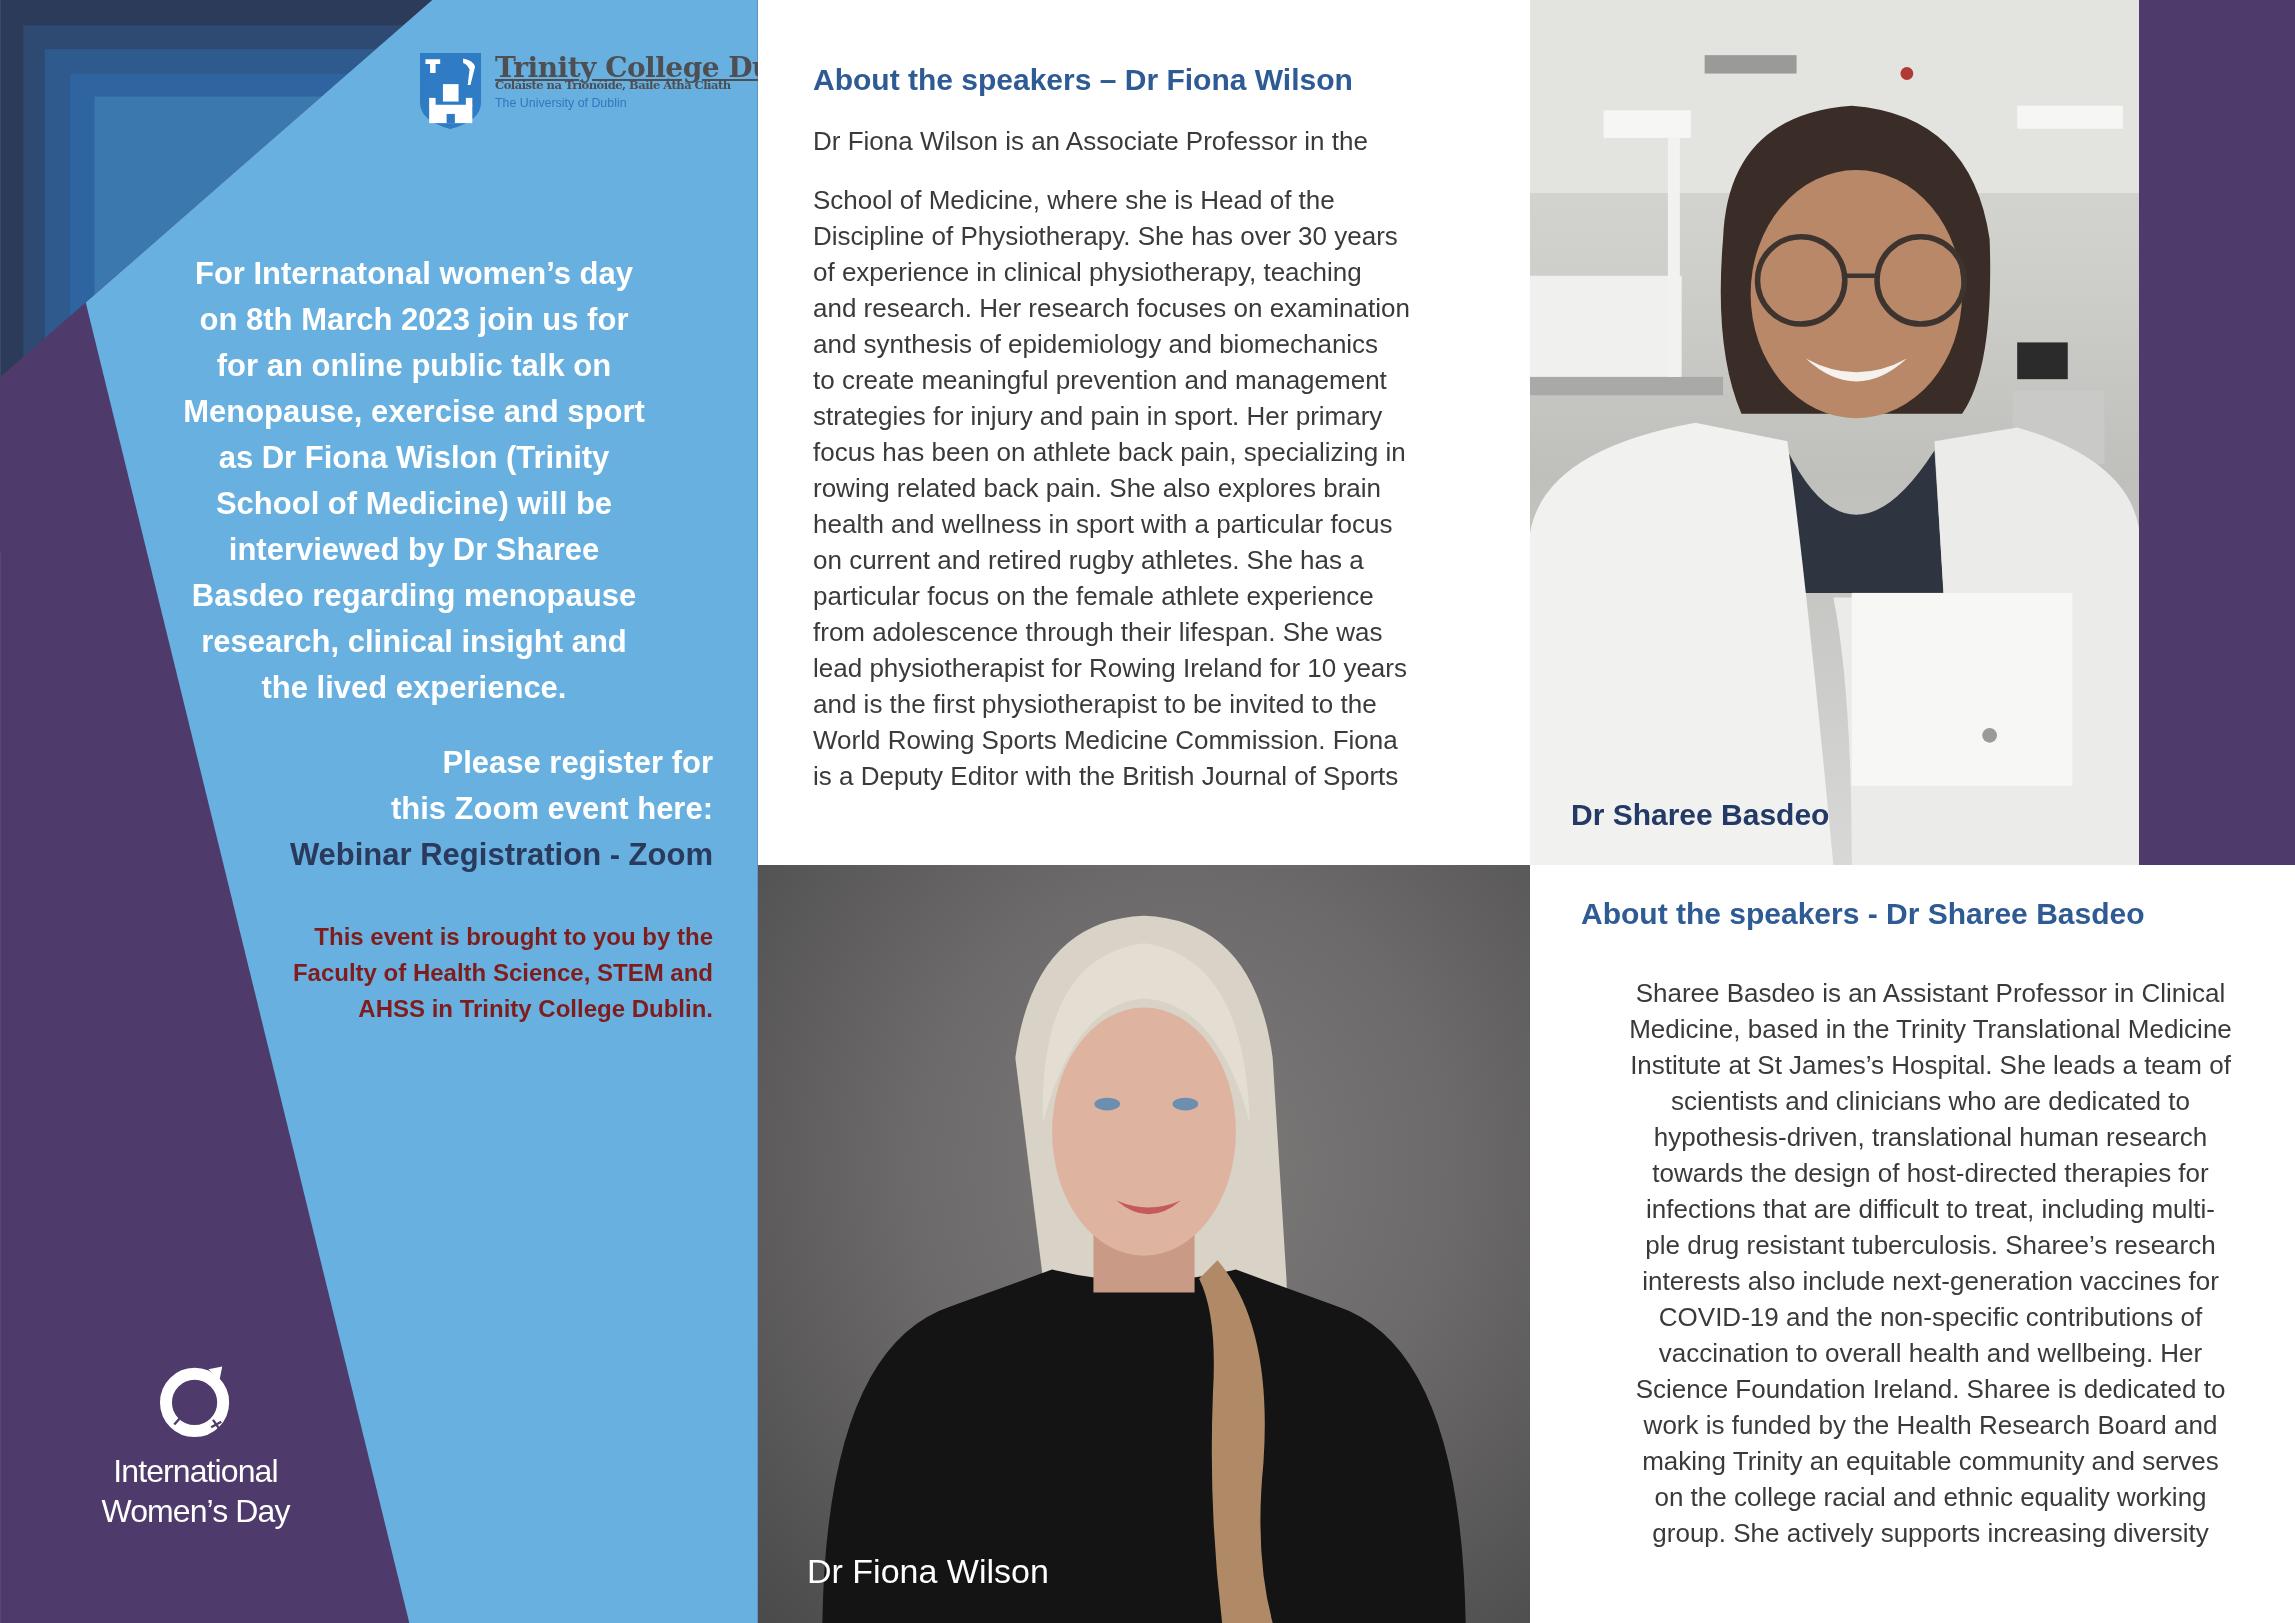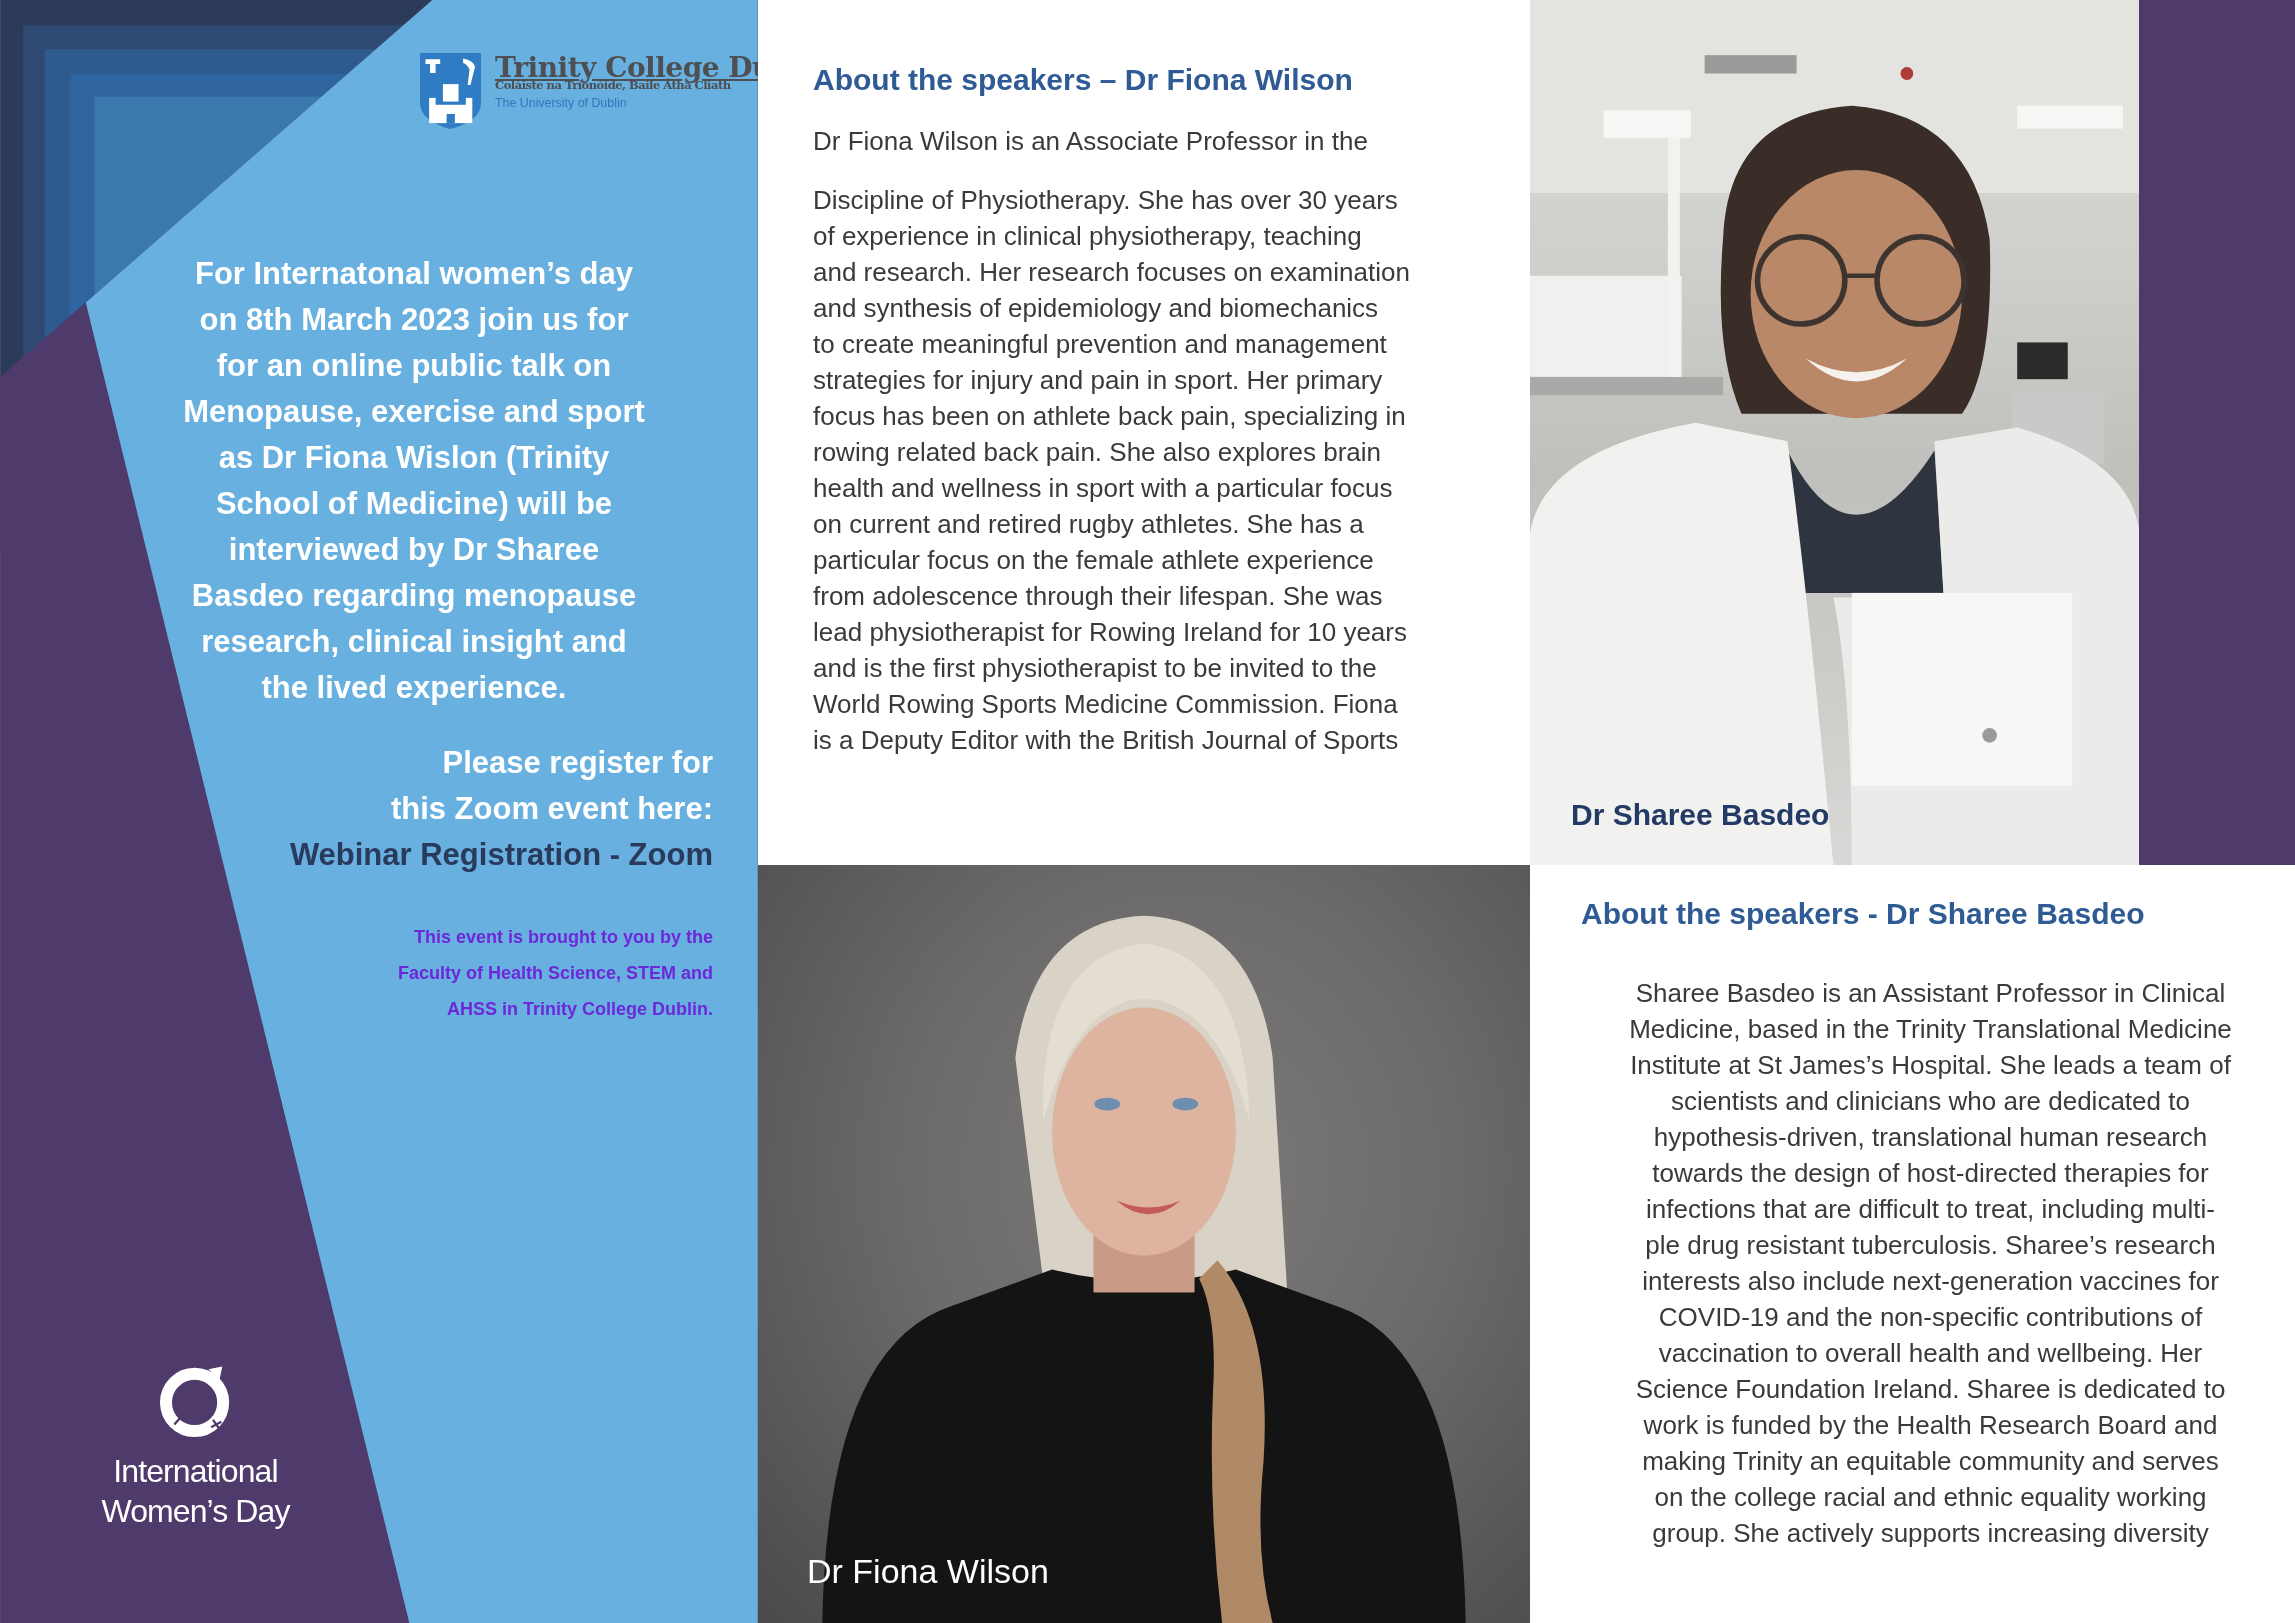--- a/index.html
+++ b/index.html
@@ -18,22 +18,22 @@
   .tcd-irish { position:absolute; left:76px; top:27px; font-family:"DejaVu Serif", serif; font-weight:bold;
                font-size:11.5px; color:#4d4f53; letter-spacing:-0.5px; white-space:nowrap; }
   .tcd-univ { position:absolute; left:76px; top:45px; font-size:12.4px; color:#2f78bd; white-space:nowrap; }
 
   .intro { right:45px; top:251px; width:598px; text-align:center; color:#ffffff; font-weight:bold;
            font-size:31px; line-height:46px; }
   .register { right:45px; top:740px; width:598px; text-align:right; font-weight:bold;
               font-size:31px; line-height:46px; }
   .register .white { color:#ffffff; display:block; }
   .register .link { color:#2a3a5c; display:block; text-decoration:none; }
-  .sponsor { right:45px; top:919px; width:598px; text-align:right; color:#6d28d9; font-weight:bold;
-             font-size:18px; line-height:36px; }
+  .sponsor { right:45px; top:919px; width:598px; text-align:right; color:#7f1d1d; font-weight:bold;
+             font-size:24px; line-height:36px; }
 
   .iwd { left:90px; top:1360px; width:211px; height:175px; text-align:center; }
   .iwd-symbol { position:absolute; left:64px; top:0; width:83px; height:83px; }
   .iwd-text { position:absolute; left:0; top:91px; width:211px; color:#ffffff; font-size:32px;
               line-height:40px; letter-spacing:-0.9px; text-align:center; }
 
   
   .fiona-section { left:758px; top:0; width:772px; height:865px; background:#ffffff; }
   .section-title { color:#2f5b95; font-weight:bold; font-size:30px; white-space:nowrap; }
   .fiona-title { left:55px; top:63px; }
@@ -127,20 +127,21 @@
       <div>International</div>
       <div>Women’s Day</div>
     </div>
   </div>
 </div>
 
 <div class="abs fiona-section">
   <div class="abs section-title fiona-title">About the speakers – Dr Fiona Wilson</div>
   <div class="abs bio fiona-bio-lead">Dr Fiona Wilson is an Associate Professor in the</div>
   <div class="abs bio fiona-bio">
+    <div>School of Medicine, where she is Head of the</div>
     <div>Discipline of Physiotherapy. She has over 30 years</div>
     <div>of experience in clinical physiotherapy, teaching</div>
     <div>and research. Her research focuses on examination</div>
     <div>and synthesis of epidemiology and biomechanics</div>
     <div>to create meaningful prevention and management</div>
     <div>strategies for injury and pain in sport. Her primary</div>
     <div>focus has been on athlete back pain, specializing in</div>
     <div>rowing related back pain. She also explores brain</div>
     <div>health and wellness in sport with a particular focus</div>
     <div>on current and retired rugby athletes. She has a</div>

